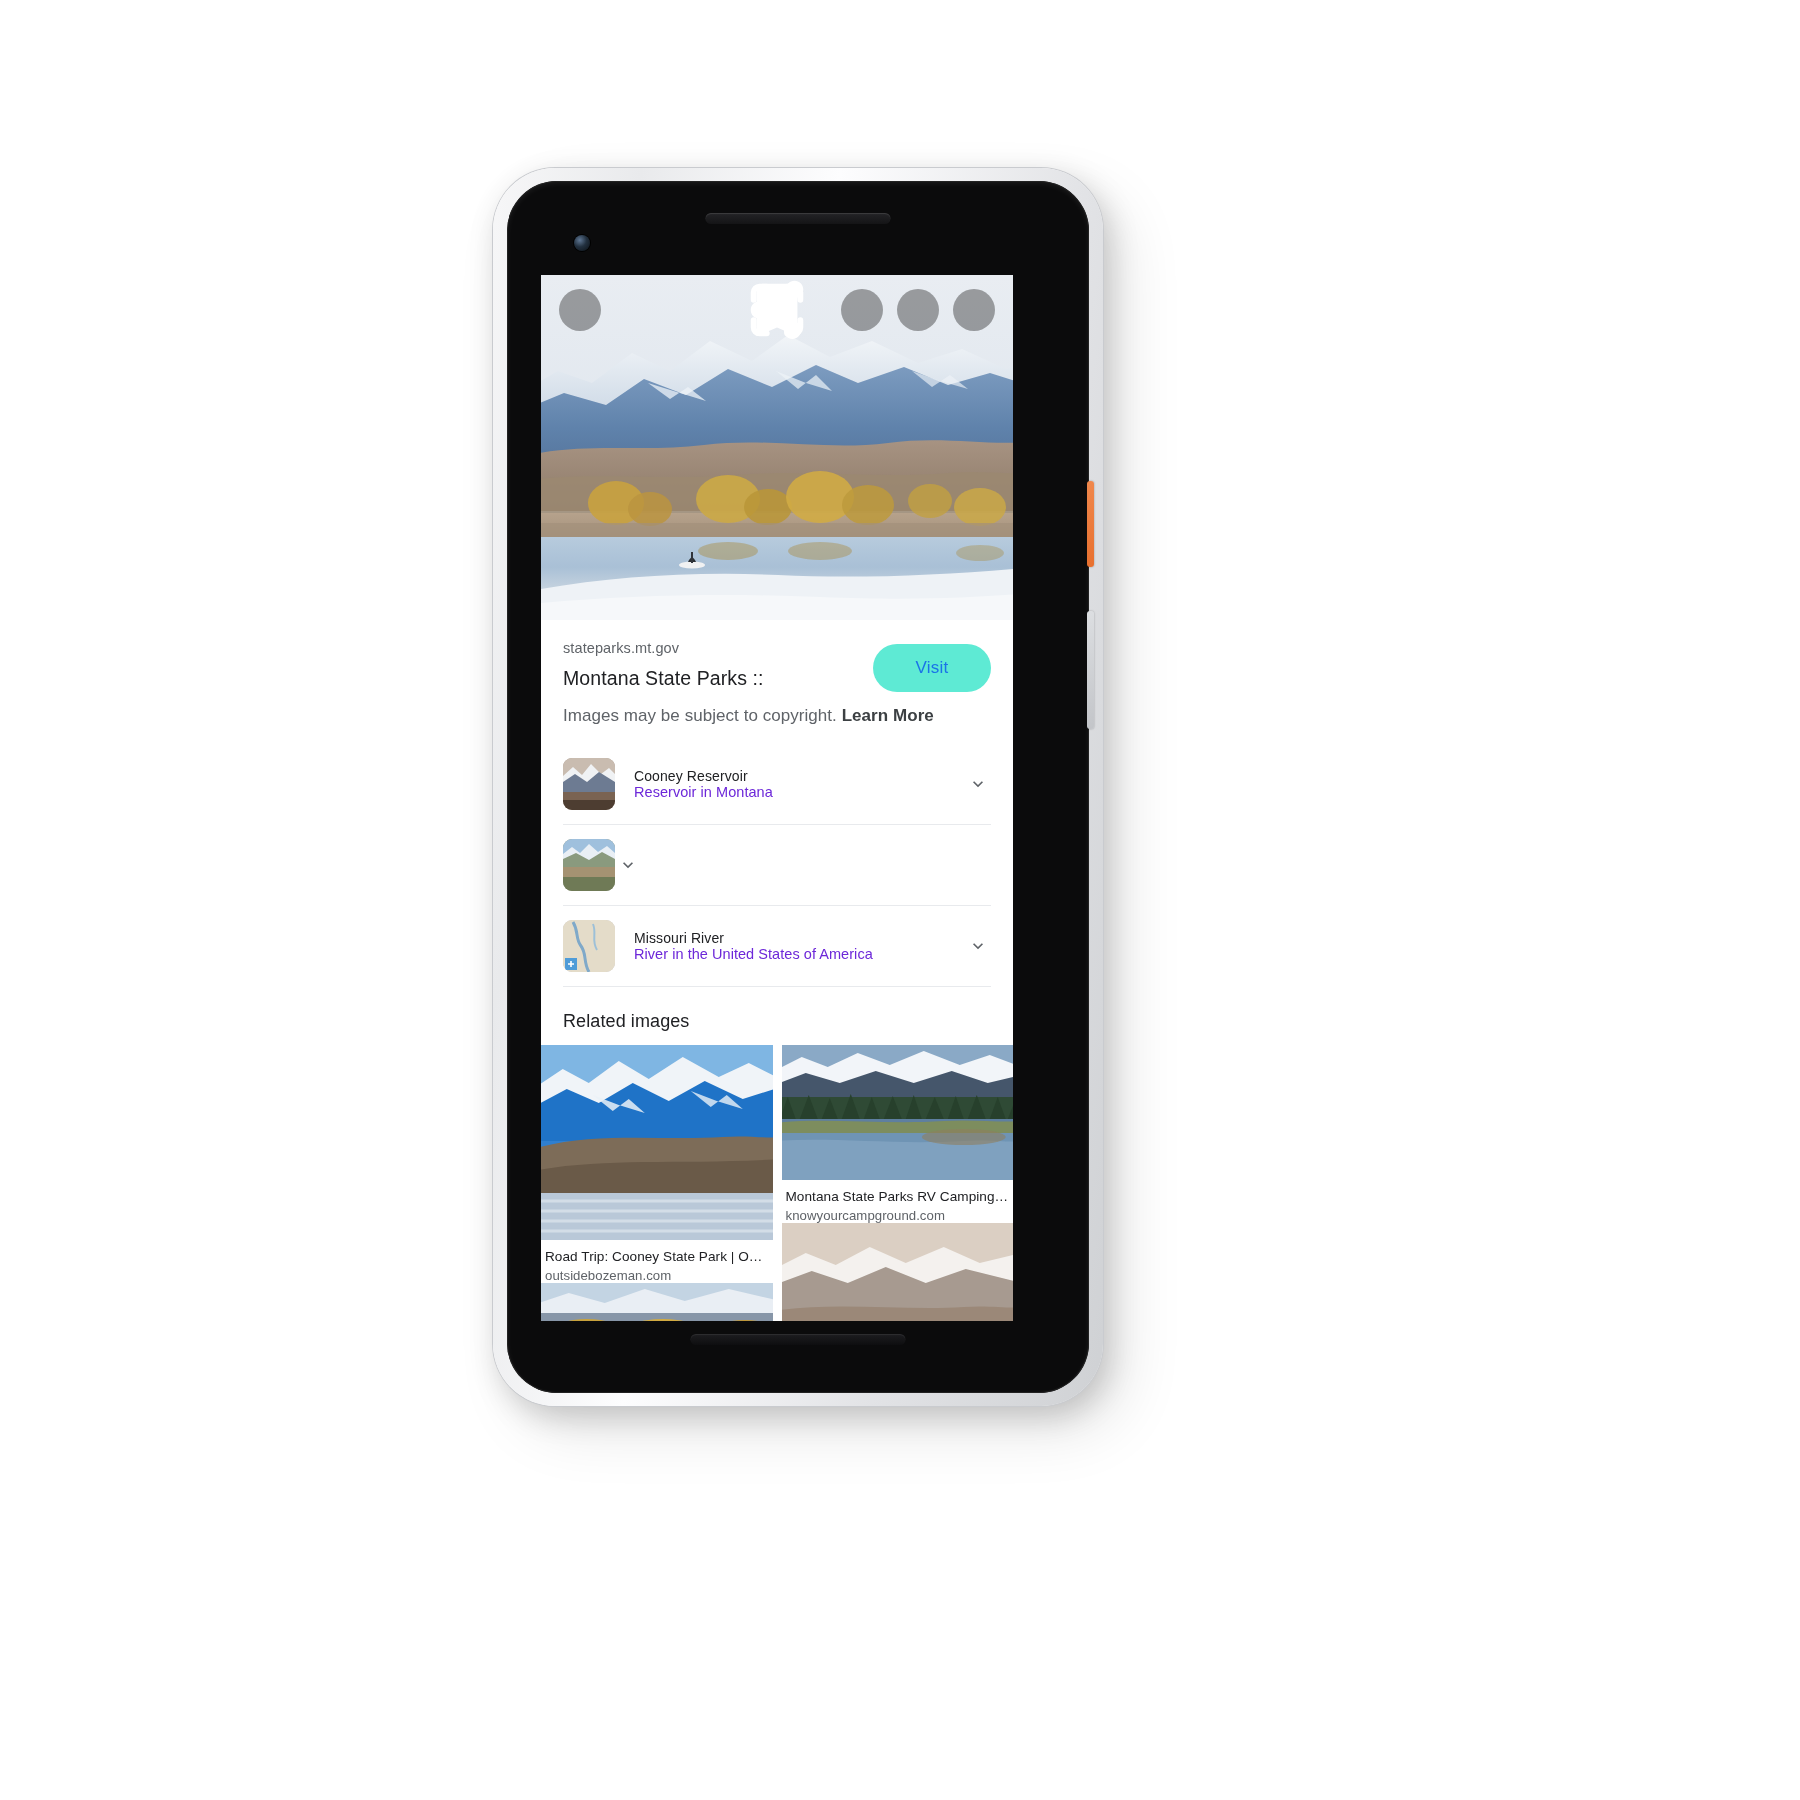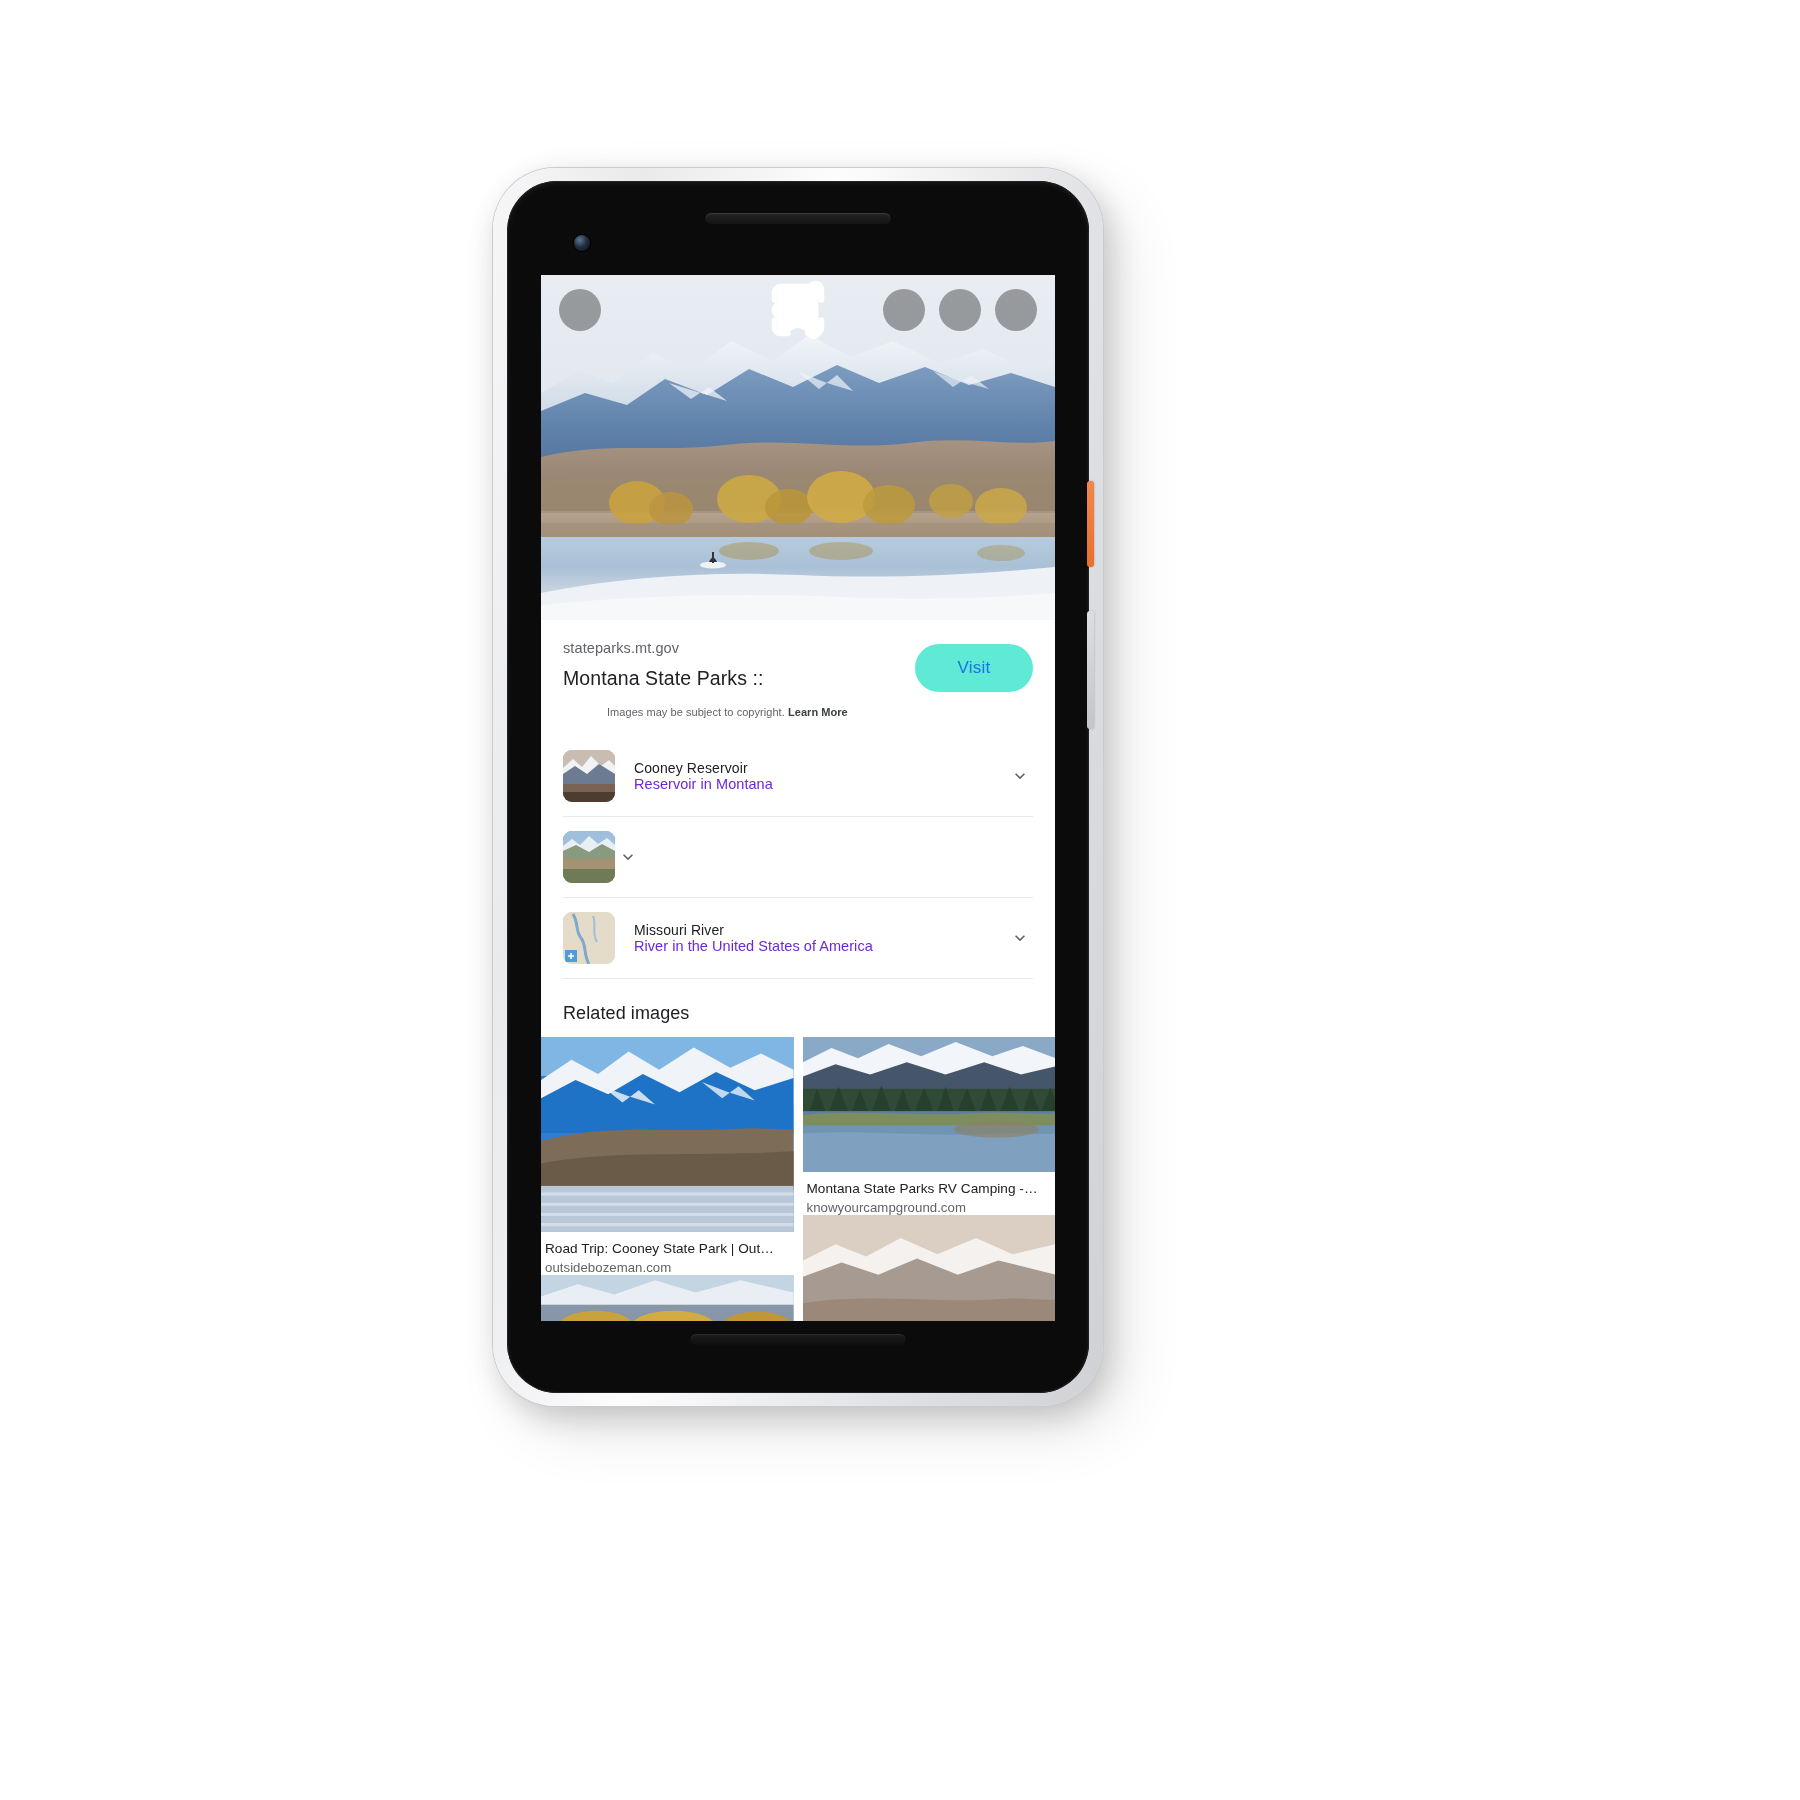--- a/index.html
+++ b/index.html
@@ -60,21 +60,21 @@
     position:absolute; left:50%; transform:translateX(-50%);
     bottom:48px; width:215px; height:11px; border-radius:6px;
     background:linear-gradient(180deg,#1d1d20,#0e0e10);
     box-shadow:inset 0 1px 1px rgba(255,255,255,.08);
   }
 
   
   #screen{
     position:absolute;
     left:34px; top:94px;
-    width:514px; height:1046px;
+    width:472px; height:1046px;
     background:#fff;
     overflow:hidden;
   }
 
   
   #hero{
     position:relative;
     width:100%; height:345px;
     overflow:hidden;
     background:#b9c4cf;
@@ -99,21 +99,21 @@
   #info{ padding:20px 22px 4px 22px; position:relative; }
   #site-url{
     font-size:14.5px; color:#5f6368; letter-spacing:.1px;
   }
   #page-title{
     margin-top:11px;
     font-size:19.5px; color:#202124; font-weight:400; letter-spacing:.1px;
   }
   #copyright-line{
     margin-top:16px;
-    font-size:11px; color:#5f6368; letter-spacing:.05px;margin-left:44px;
+    font-size:17px; color:#5f6368; letter-spacing:.05px;
   }
   #copyright-line b{ color:#3c4043; font-weight:700; }
   #visit-button{
     position:absolute; right:22px; top:24px;
     width:118px; height:48px; border-radius:24px;
     background:#5eead4; color:#1a73e8;
     font-size:17px; display:flex; align-items:center; justify-content:center;
     cursor:pointer; letter-spacing:.2px;
   }
 

